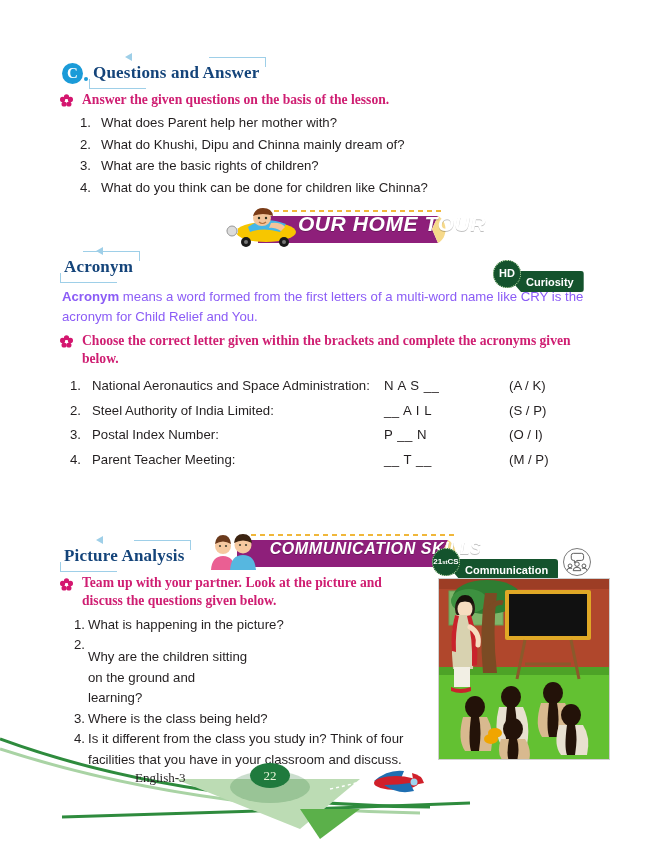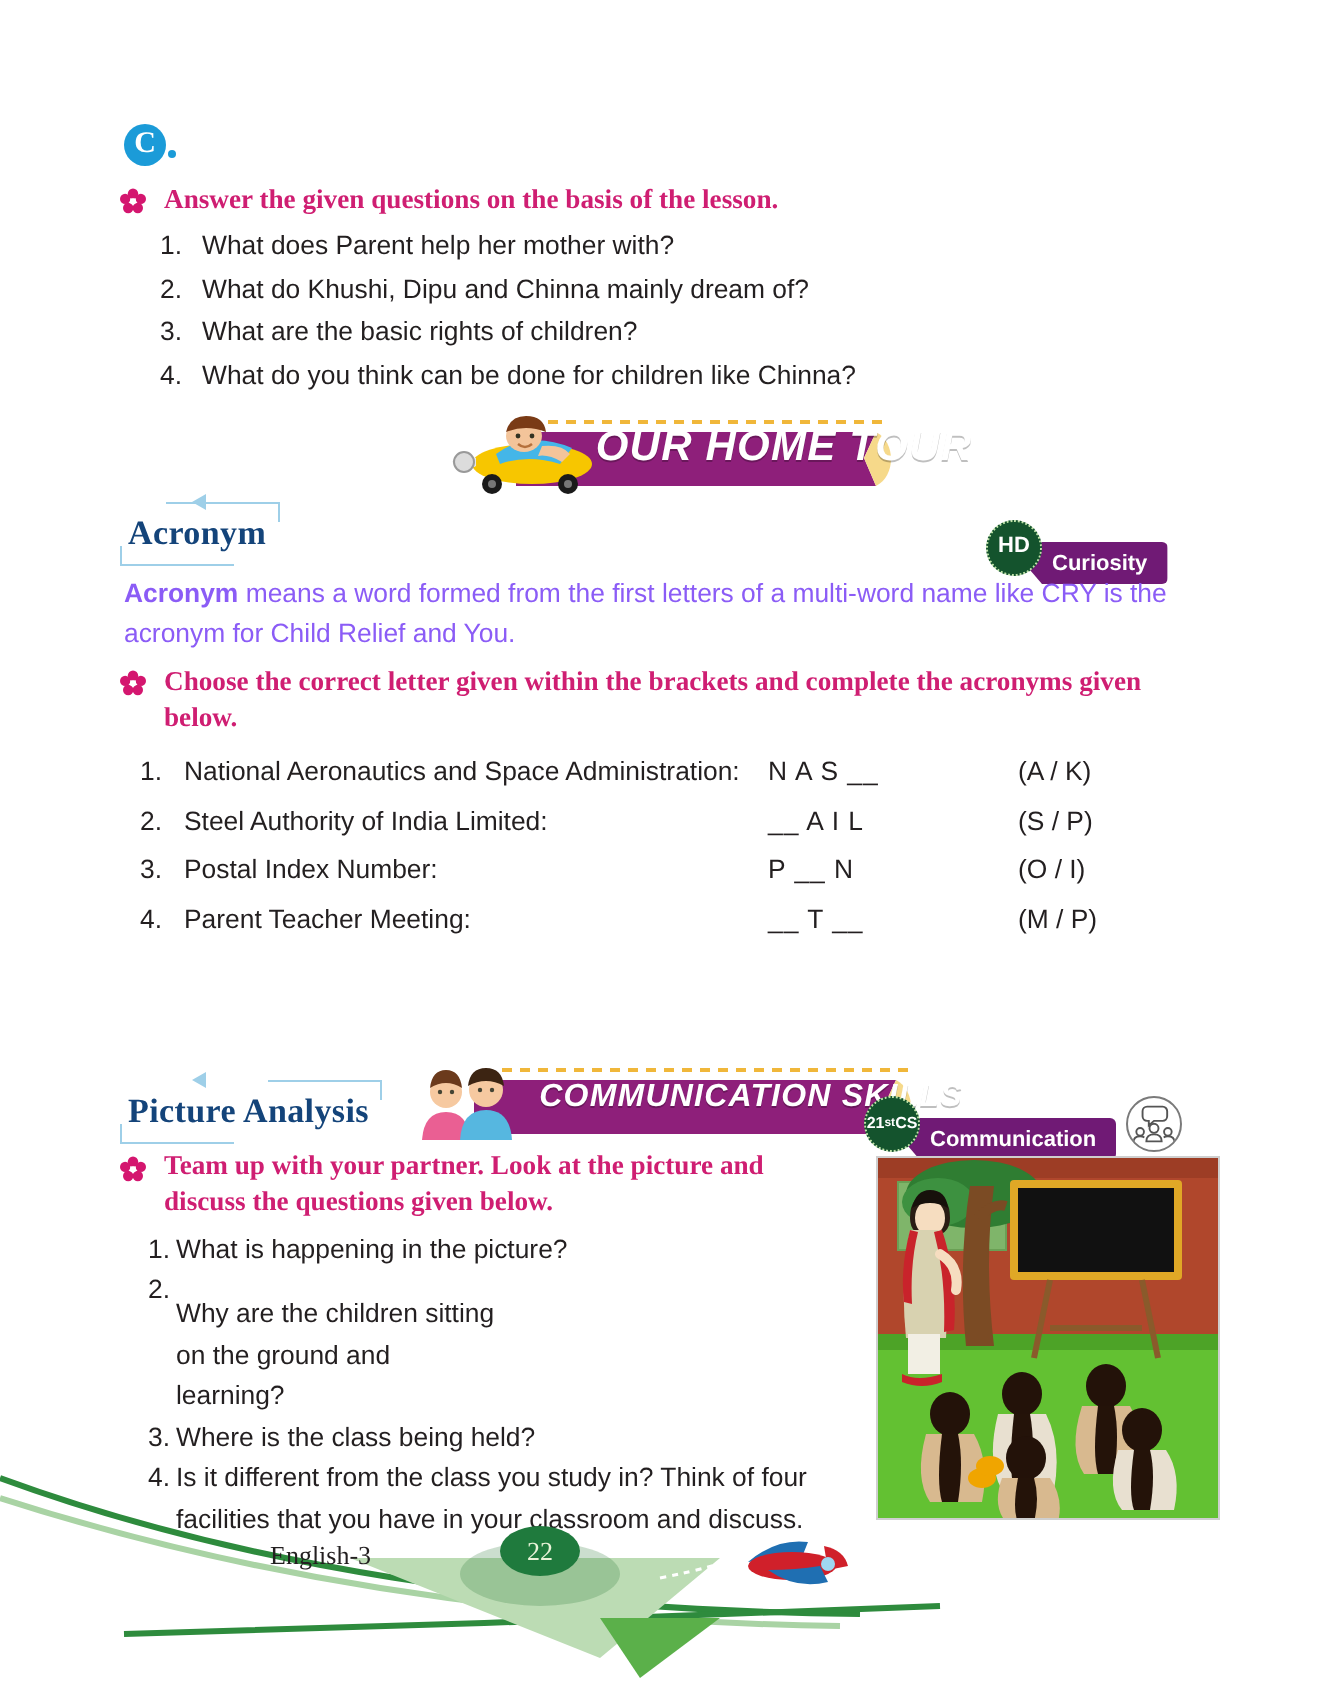--- a/index.html
+++ b/index.html
@@ -197,21 +197,21 @@
     justify-content: center;
     line-height: 1;
     z-index: 2;
     flex: none;
   }
   .badge-hd  { font-size: 11px; }
   .badge-cs  { font-size: 8px; }
   .badge-cs sup { font-size: 6px; }
   .badge-tag {
     height: 21px;
-    background: #701a75;
+    background: #14532d;
     color: #fff;
     font-weight: bold;
     font-size: 11px;
     display: flex;
     align-items: center;
     padding: 0 10px 0 14px;
     margin-left: -9px;
     border-radius: 3px;
     clip-path: polygon(9px 0, 100% 0, 100% 100%, 9px 100%, 0 50%);
     white-space: nowrap;
@@ -270,20 +270,24 @@
 
   <svg class="bg-swoosh" viewBox="0 0 667 160" preserveAspectRatio="none">
     <path d="M0,52 C120,96 260,118 430,120" fill="none" stroke="#2e8b3d" stroke-width="3"></path>
     <path d="M0,62 C130,104 270,124 420,126" fill="none" stroke="#a9d3a4" stroke-width="3"></path>
     <path d="M62,130 C200,126 330,122 470,116" fill="none" stroke="#2e8b3d" stroke-width="3"></path>
   </svg>
 
   <div class="sec-head" style="left:62px; top:62px;">
     <div class="circle-marker">C</div>
     <div class="head-dot"></div>
+    <div class="bracket">
+      <div class="arrow-tick"></div>
+      <div class="head-text">Questions and Answer</div>
+    </div>
   </div>
 
   <svg class="flower" style="left:60px; top:94px;" viewBox="0 0 20 20">
     <g fill="#d4166f">
       <circle cx="10" cy="4.3" r="4"></circle>
         <circle cx="16" cy="8.4" r="4"></circle>
       <circle cx="13.7" cy="15.4" r="4"></circle>
         <circle cx="6.3" cy="15.4" r="4"></circle>
       <circle cx="4" cy="8.4" r="4"></circle>
     </g>

